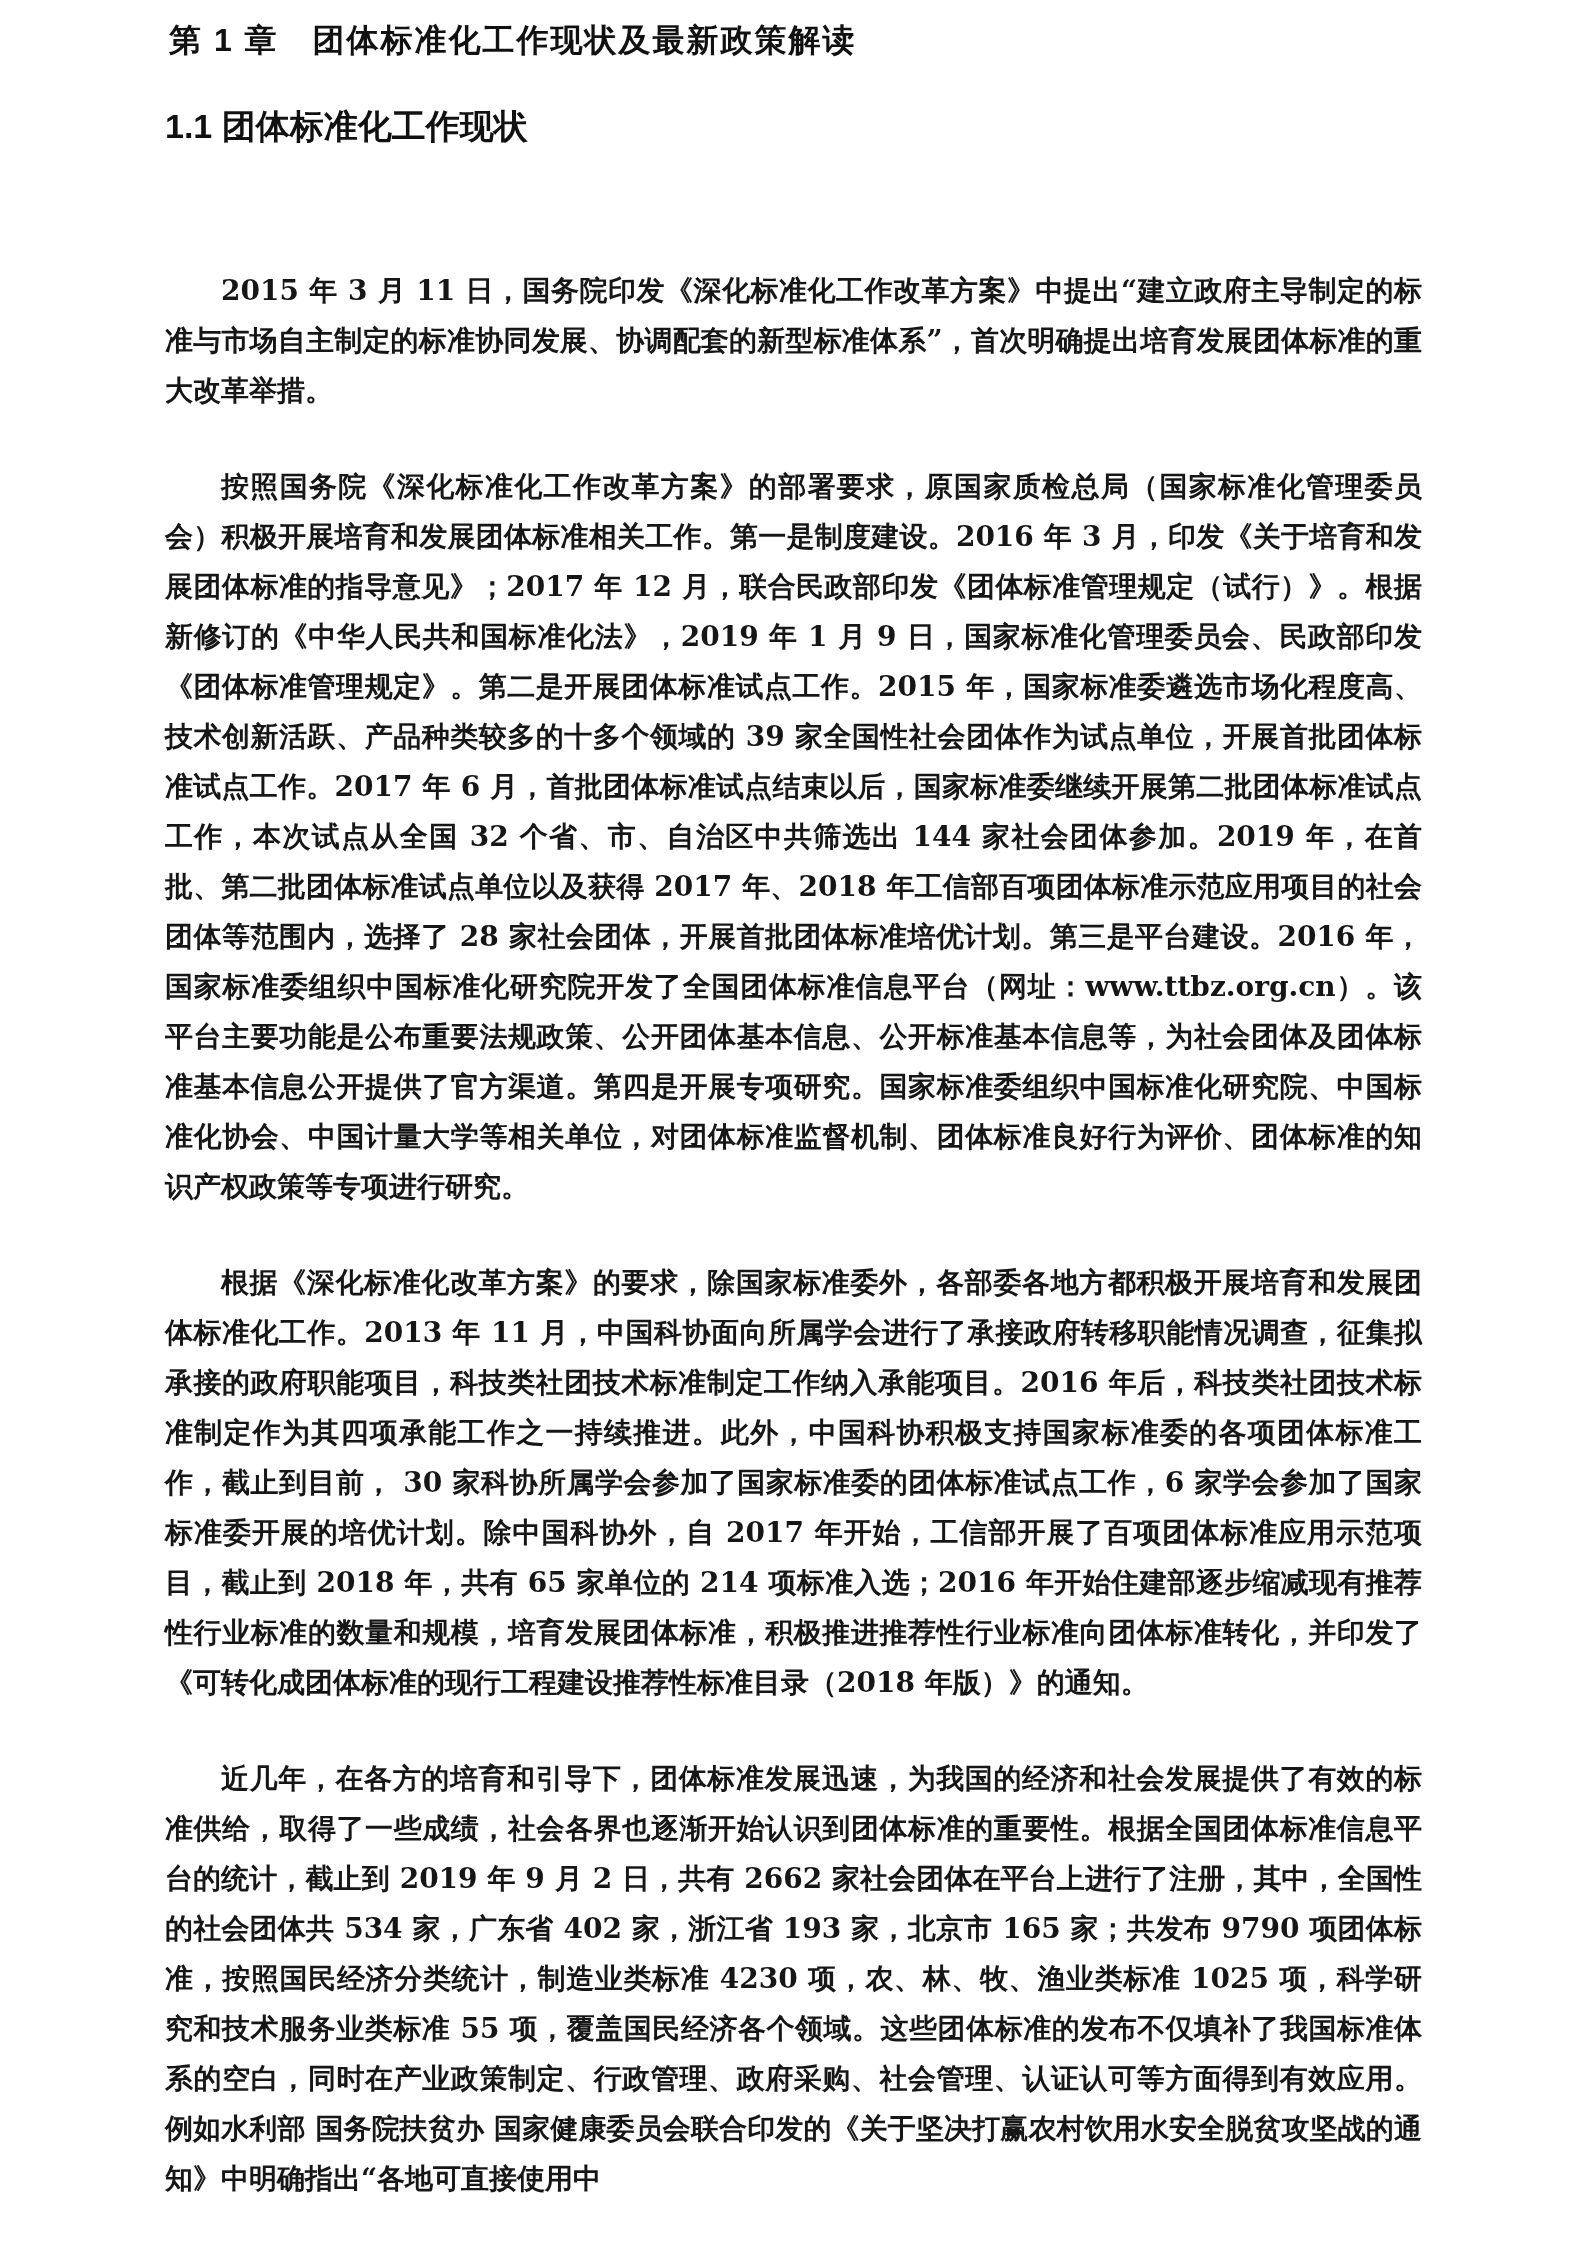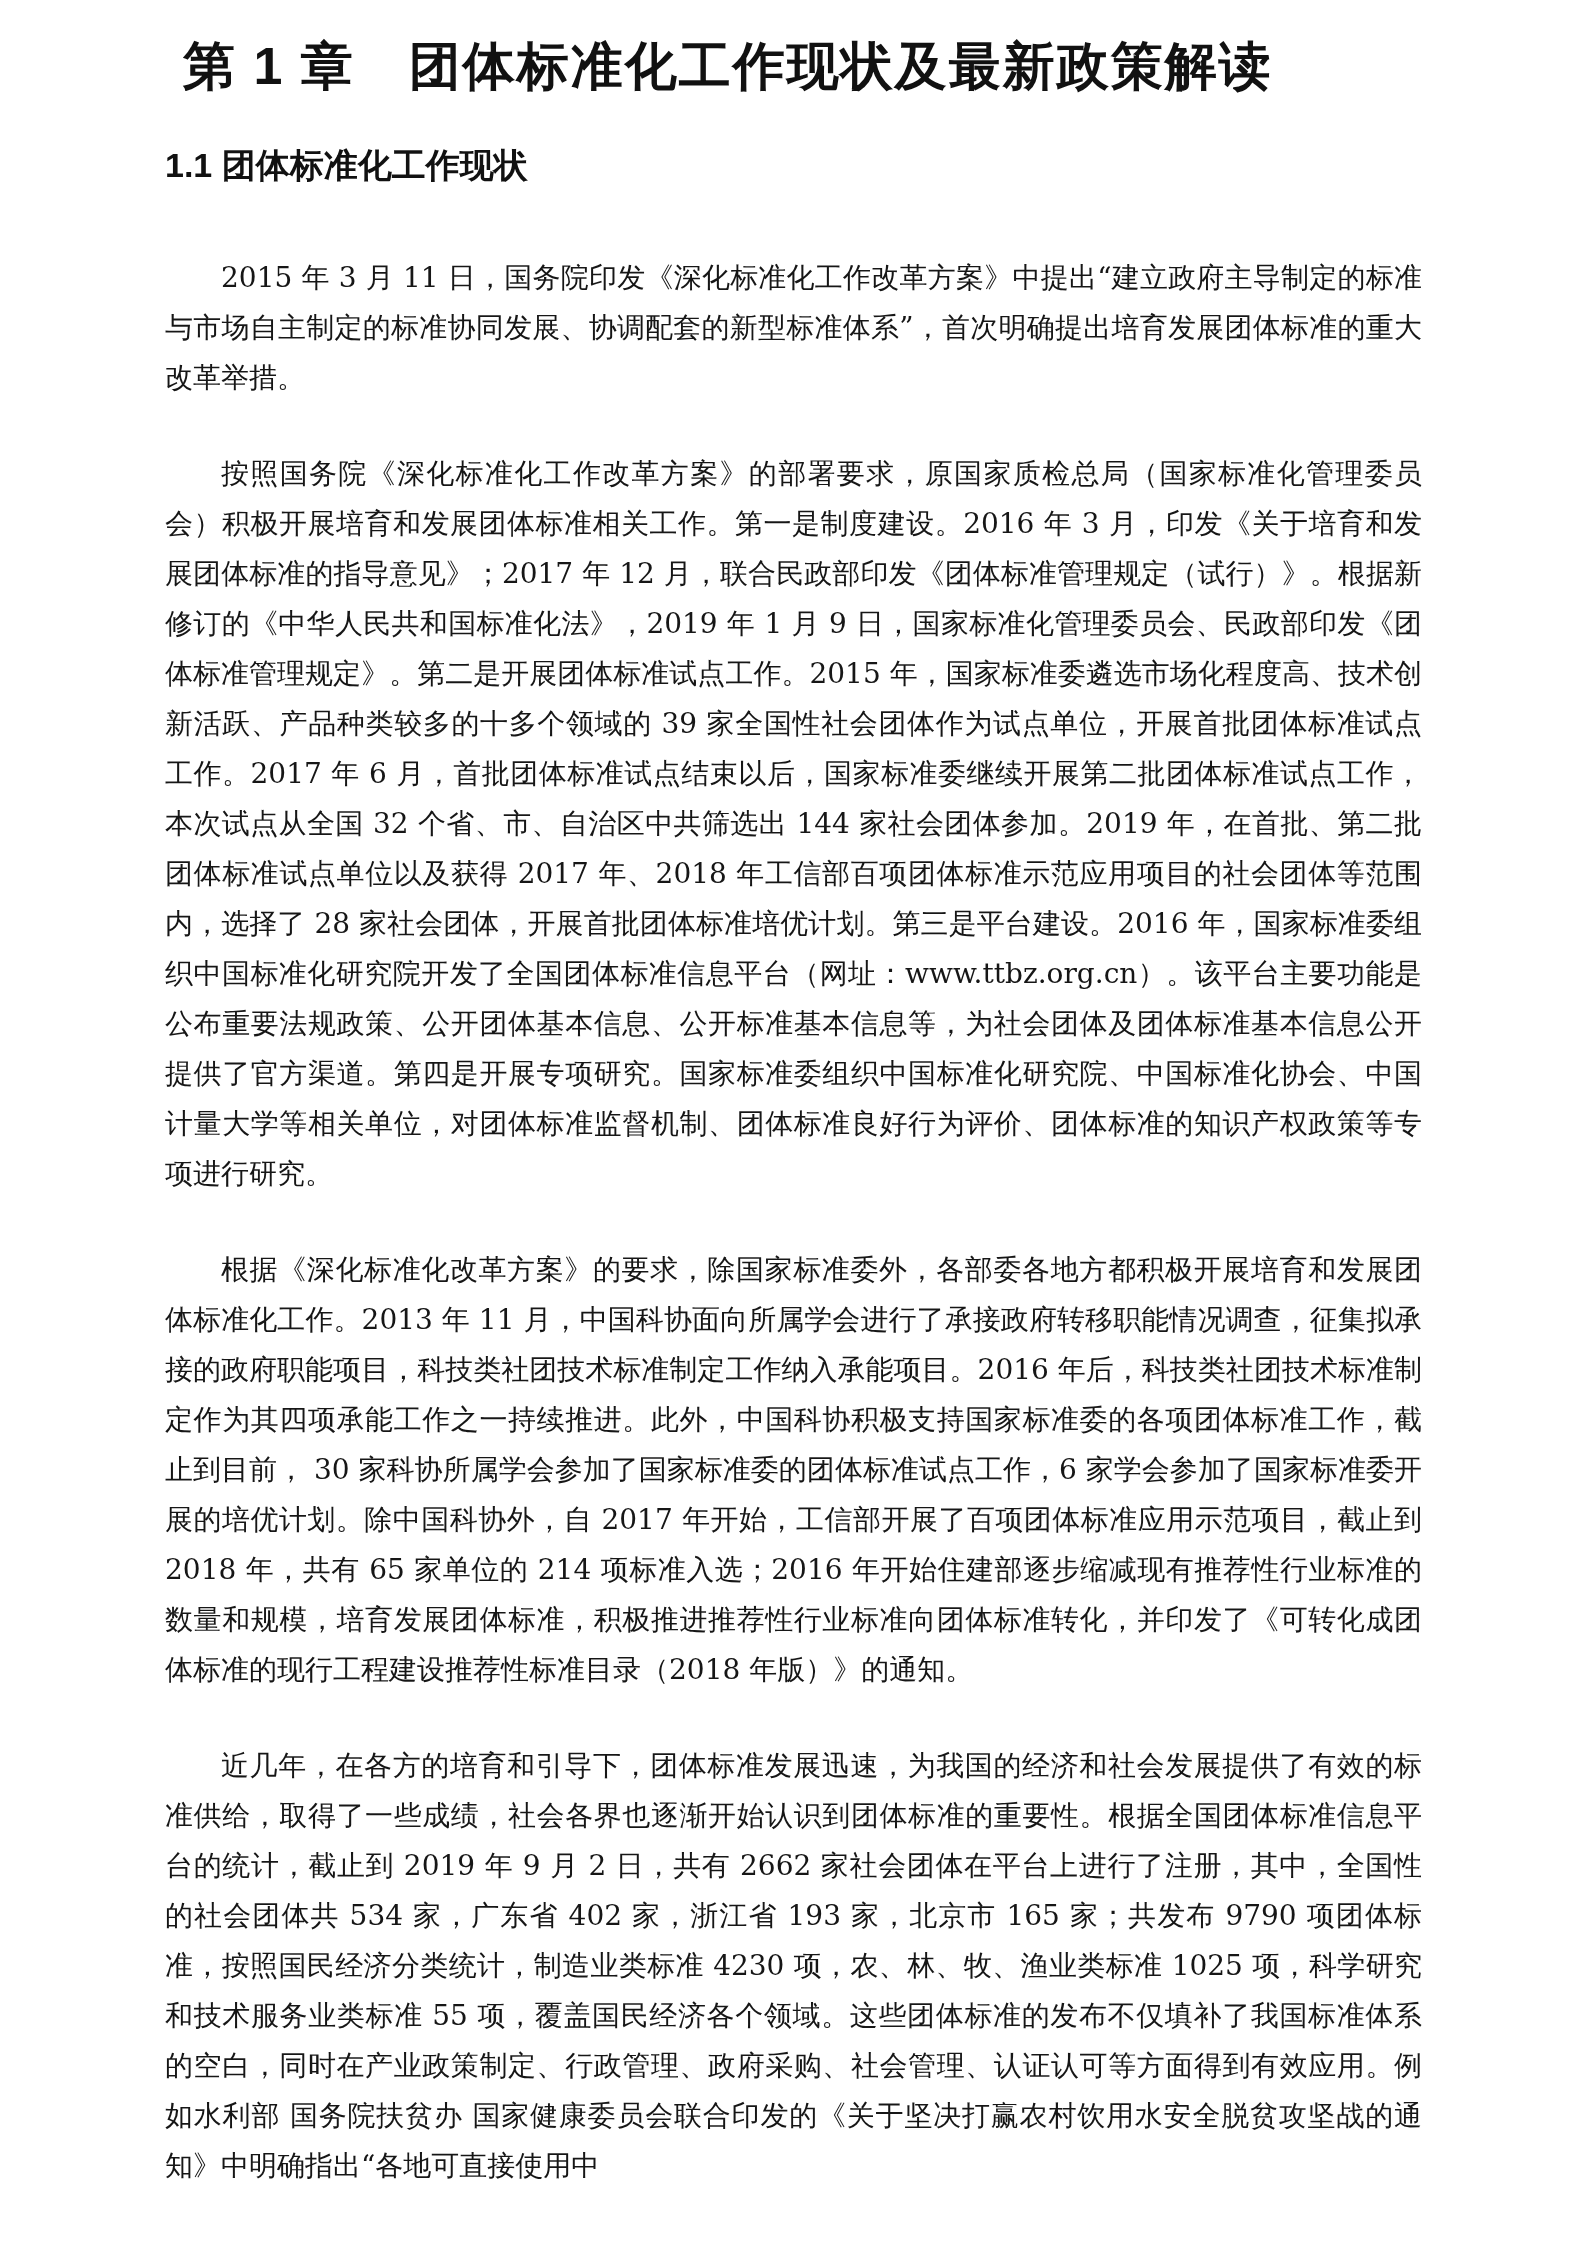--- a/index.html
+++ b/index.html
@@ -15,38 +15,39 @@
     font-family: "DejaVu Serif", serif;
   }
   .page {
     box-sizing: border-box;
     width: 1587px;
     height: 2245px;
     padding: 16px 165px 0 165px;
     background: #ffffff;
   }
   .chapter-title {
-    margin: 18px;
+    margin: 4px;
     font-family: "Liberation Sans", sans-serif;
     font-weight: 700;
-    font-size: 52px;
+    font-size: 32px;
     line-height: 1.25;
     letter-spacing: 2px;
     color: #111111;
   }
   .section-heading {
     margin: 46px 0 0 0;
     font-family: "Liberation Sans", sans-serif;
     font-weight: 700;
     font-size: 34px;
     line-height: 1.2;
     color: #111111;
   }
   .body-text {
-    margin-top: 67px;
+    margin-top: 119px;
+    font-weight: bold;
   }
   .body-text p {
     margin: 0 0 46px 0;
     font-size: 28px;
     line-height: 50px;
     text-align: justify;
     text-indent: 2em;
     color: #161616;
     word-break: break-word;
   }

